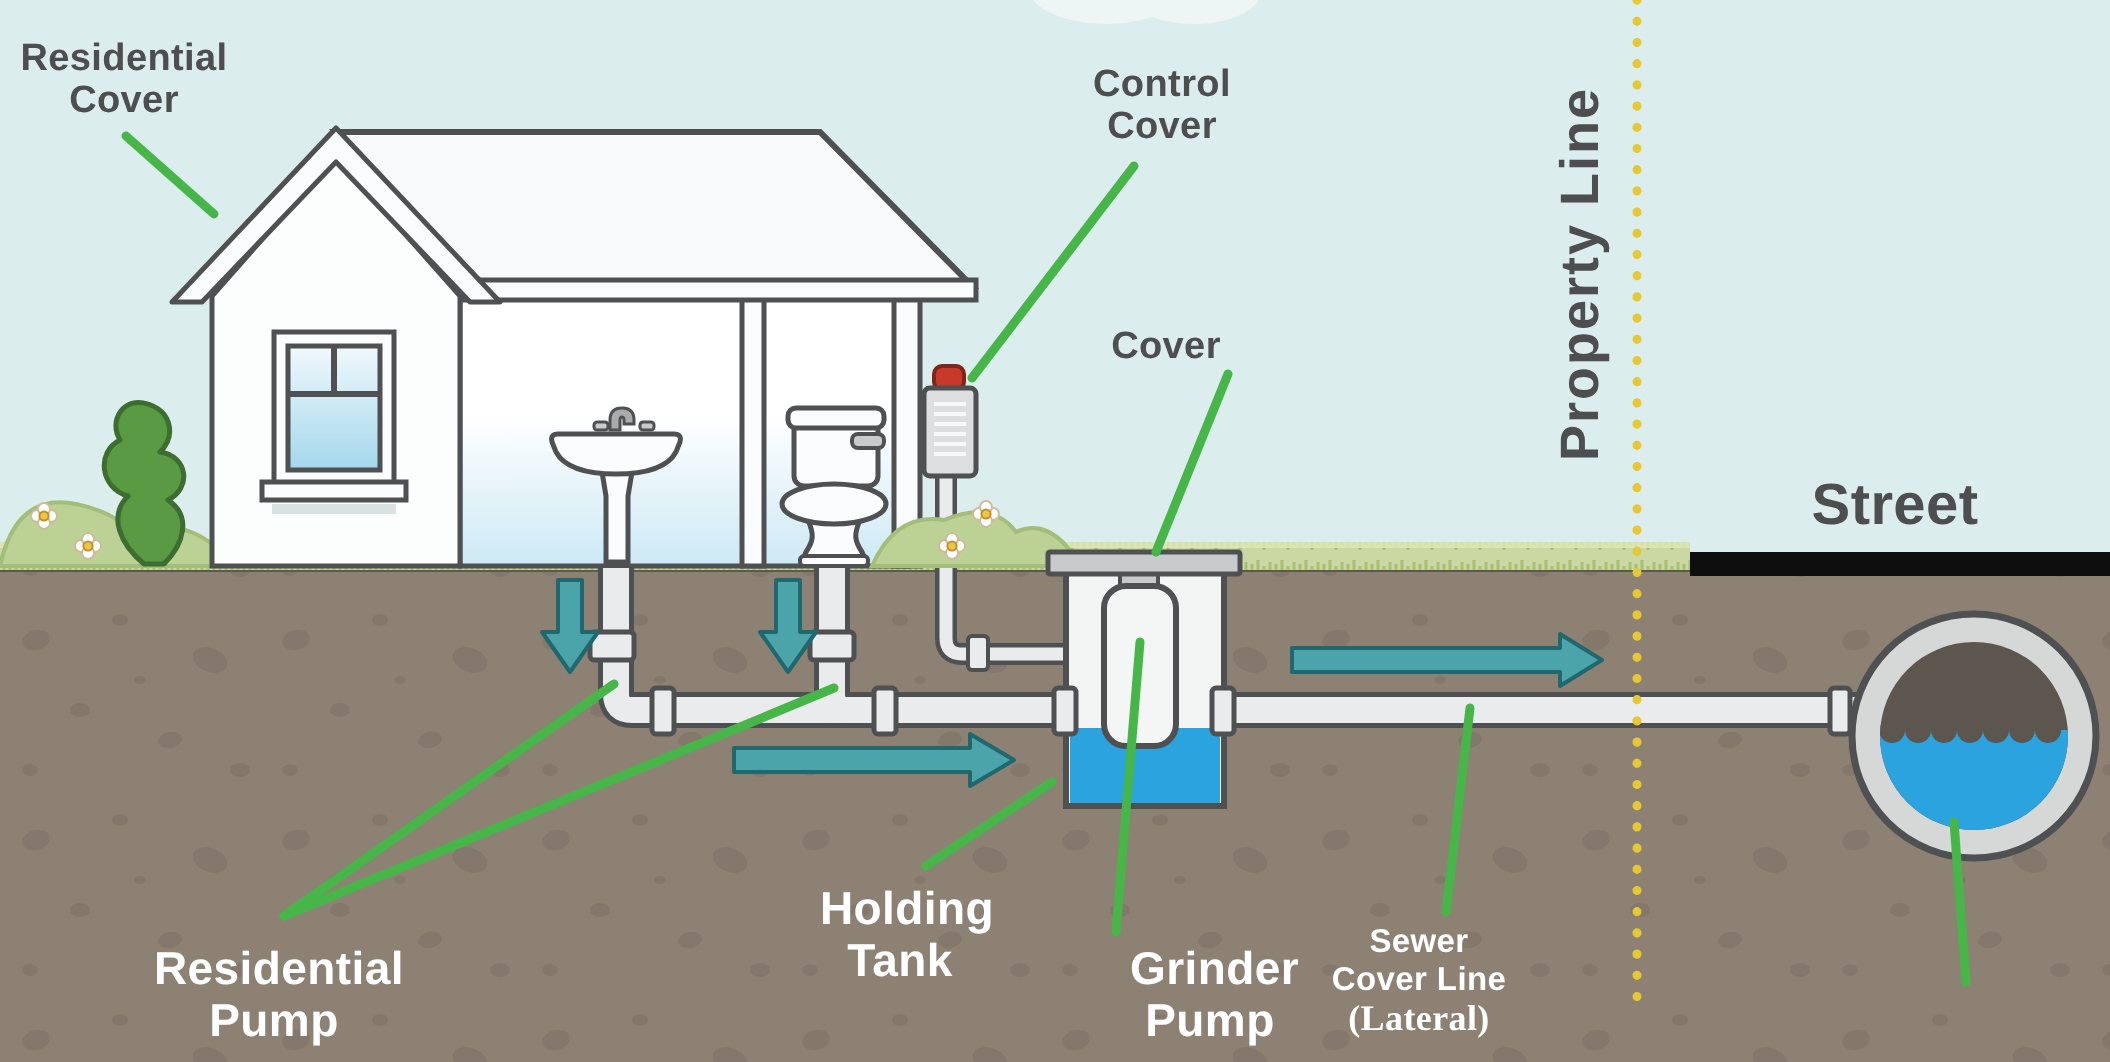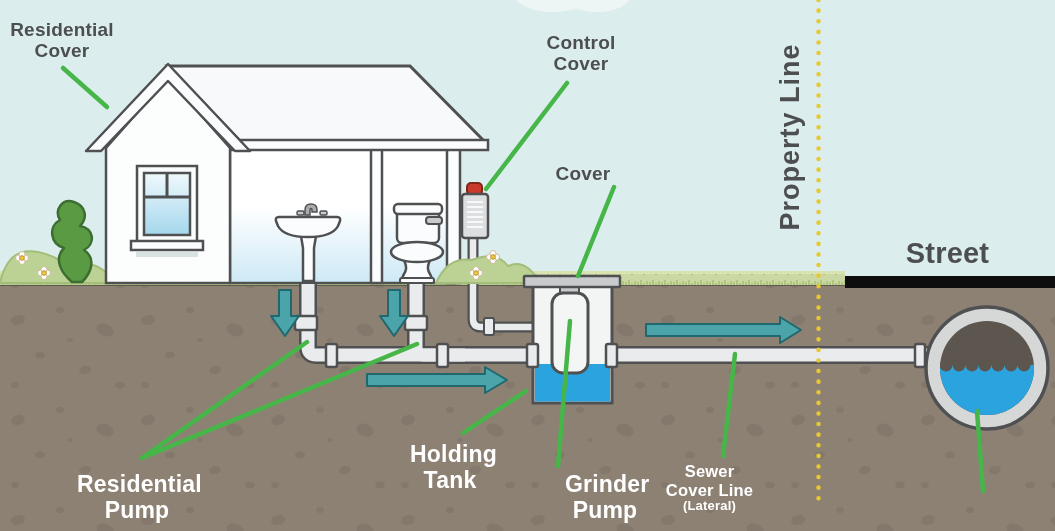--- a/index.html
+++ b/index.html
@@ -6,21 +6,21 @@
   .scene{
     position:relative;width:1055px;height:531px;overflow:hidden;
     font-family:"Liberation Sans",sans-serif;background:var(--sky);
   }
   .scene svg{position:absolute;left:0;top:0;}
   .lbl{position:absolute;font-weight:bold;text-align:center;line-height:1.13;letter-spacing:.2px;}
   .lbl.dark{color:var(--label_dark);font-size:19px;}
   .lbl.light{color:var(--label_light);font-size:23px;}
   .lbl.small{font-size:16.5px;}
   .lbl .sub{display:block;}
-  .lbl .sub.lat{font-size:13px;}
+  .lbl .sub.lat{font-size:18px;font-family:Liberation Serif, serif;}
   #property-line-label{
     width:240px;height:28px;display:flex;align-items:center;justify-content:center;
     transform:rotate(-90deg);font-size:27px;letter-spacing:1px;white-space:nowrap;
   }
   #street-label{font-size:29px;}
   .nowrap{white-space:nowrap;}
 </style>
 </head>
 <body>
 

